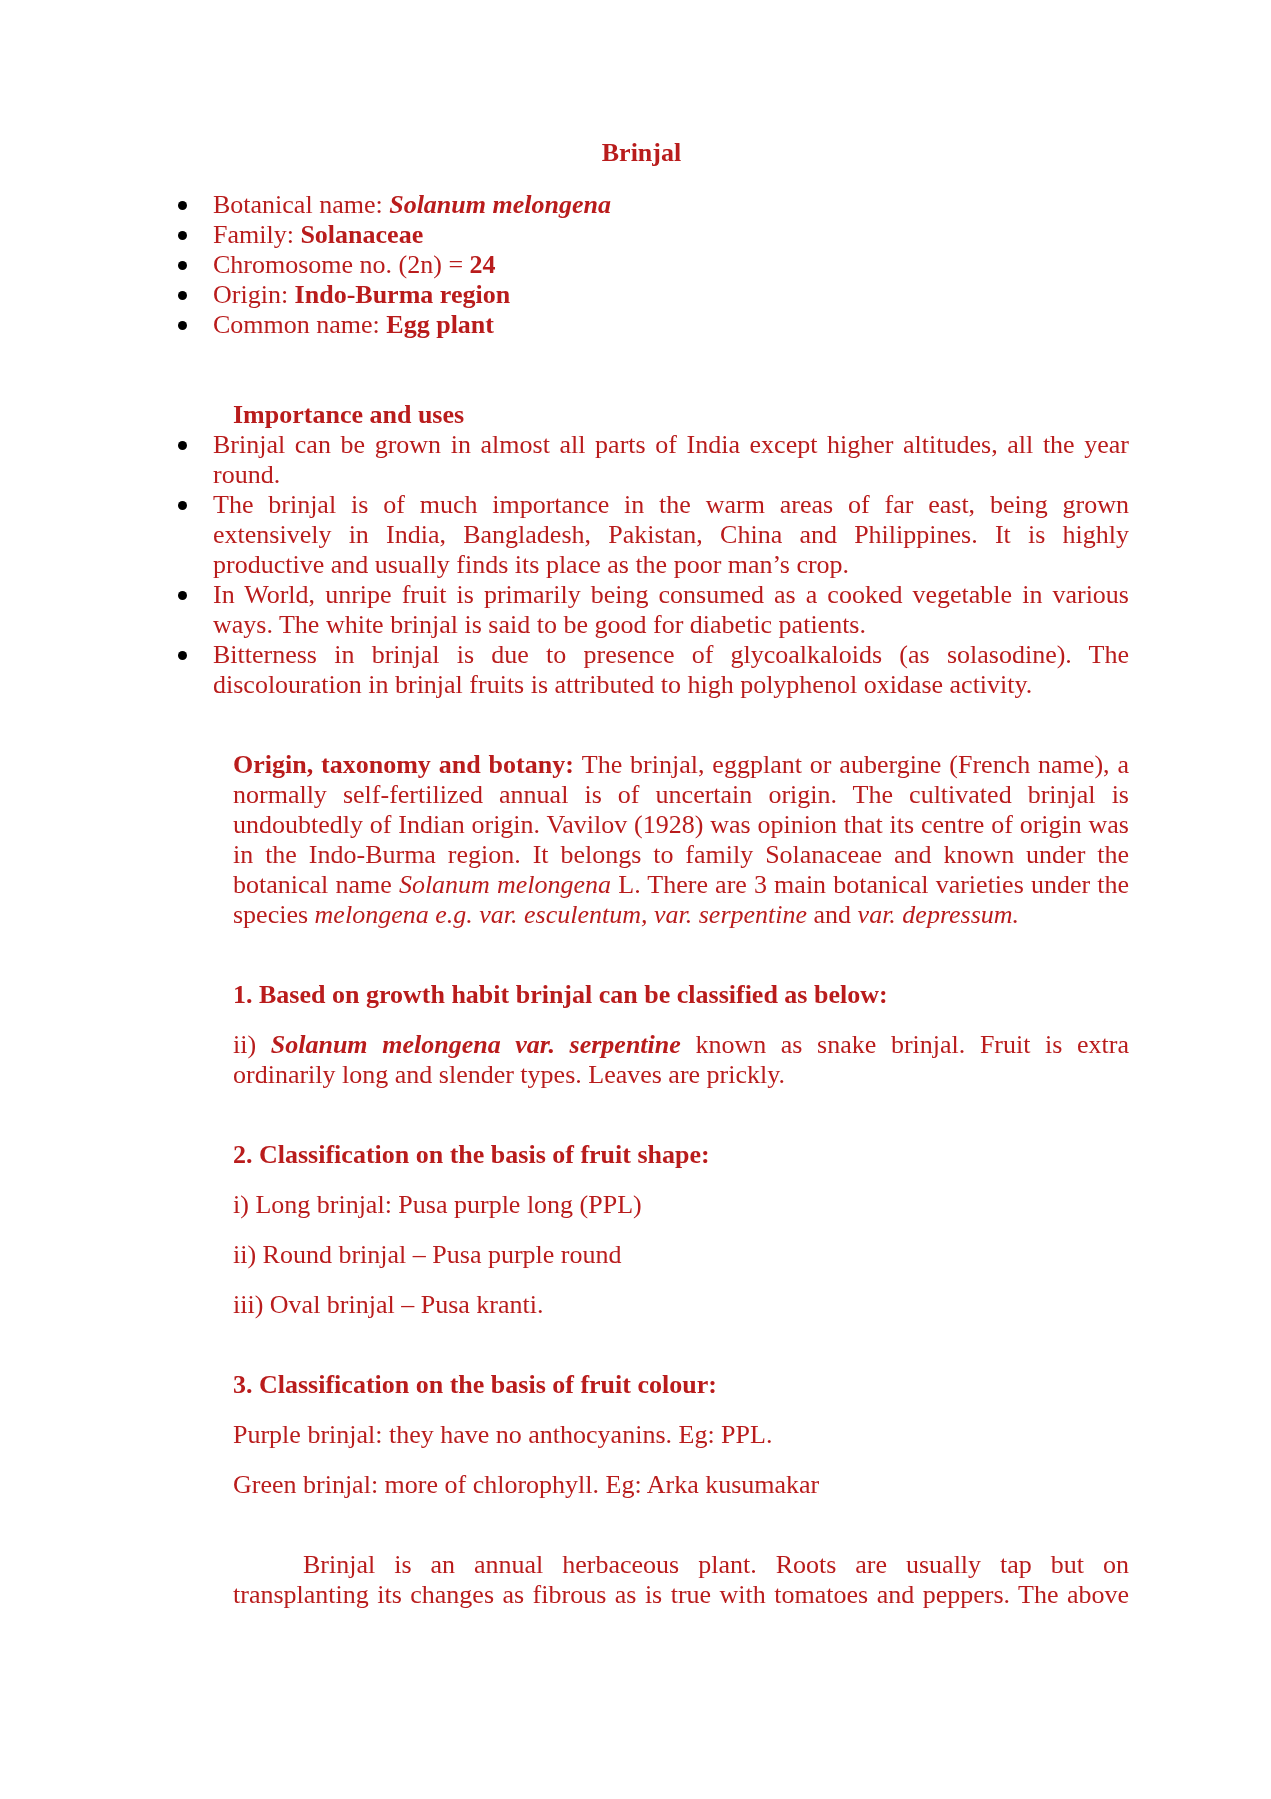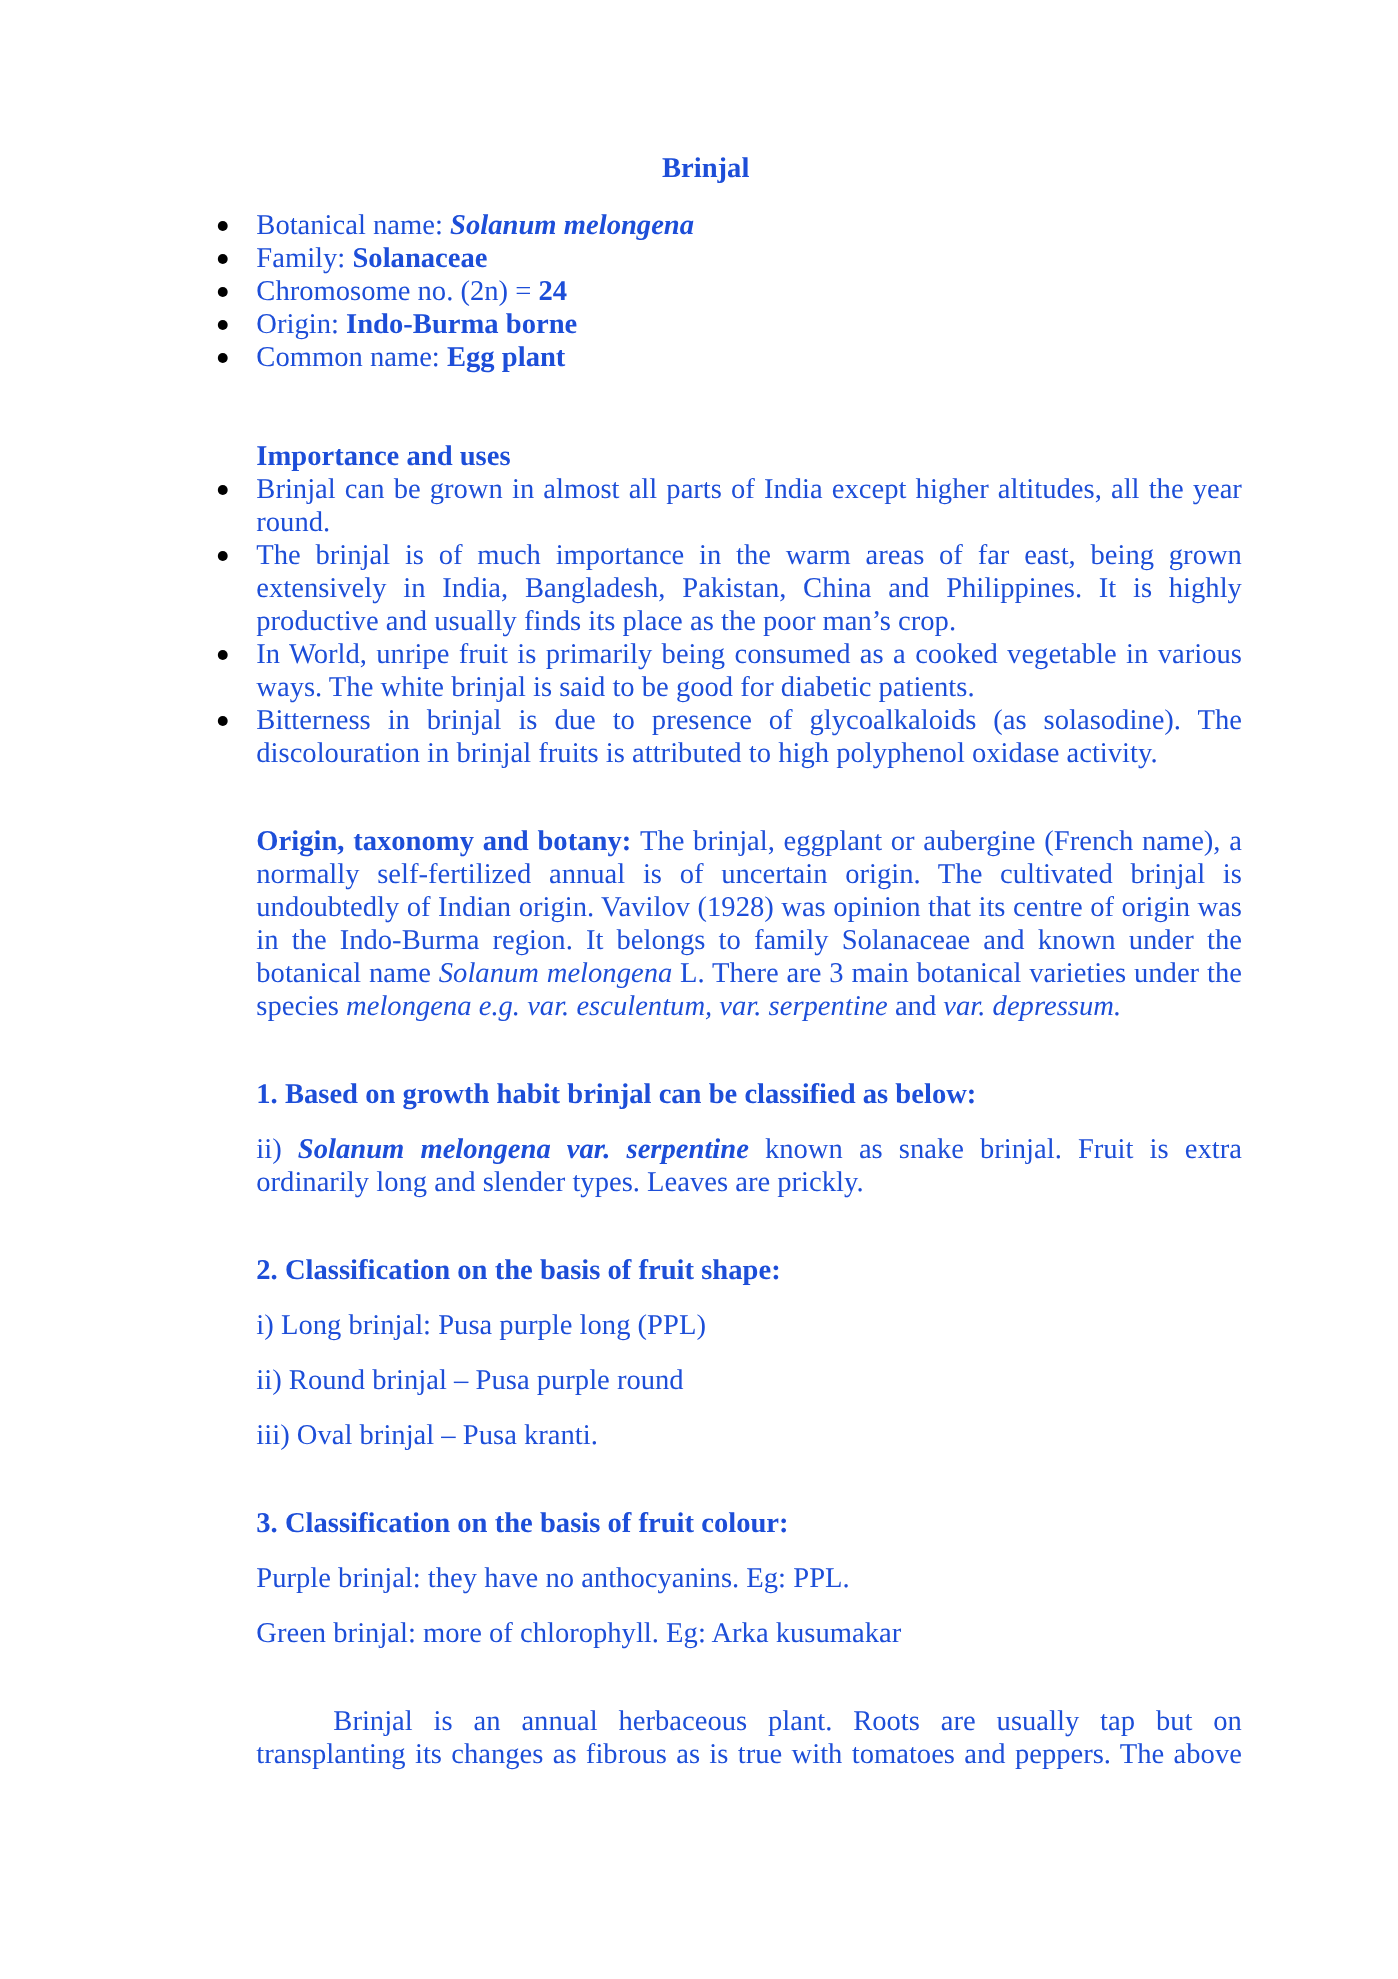--- a/index.html
+++ b/index.html
@@ -1,50 +1,50 @@
 <!DOCTYPE html>
 <html><head>
 <meta charset="utf-8">
 <style>
   html,body{margin:0;padding:0;background:#ffffff;}
   .page{
     position:relative;
     width:1271px;height:1611px;
     background:#ffffff;
-    color:#1d4ed8;
+    color:#b91c1c;
     font-family:"Liberation Serif","DejaVu Serif",serif;
     font-size:26px;line-height:30px;
     overflow:hidden;
   }
   .content{position:absolute;left:154px;top:138px;width:975px;}
   .title{text-align:center;font-weight:700;margin-bottom:22px;}
   .block{margin-left:79px;margin-top:20px;}
   .heading{font-weight:700;}
   .justify{text-align:justify;}
   .indent{text-indent:70px;}
-  .bullet-item{position:relative;margin-left:79px;}
+  .bullet-item{position:relative;margin-left:59px;}
   .bullet-item .dot{
     position:absolute;left:-35px;top:11px;
     width:9px;height:9px;border-radius:50%;background:#000;
   }
   .b{font-weight:700;}
   .i{font-style:italic;}
   .spacer{width:100%;}
 </style>
 </head>
 <body>
 
 <div class="page">
   <div class="content">
       <div class="title"><span class="b">Brinjal</span></div>
       <div>
         <div class="bullet-item"><span class="dot"></span><span>Botanical name: </span><span class="b i">Solanum melongena</span></div>
         <div class="bullet-item"><span class="dot"></span><span>Family: </span><span class="b">Solanaceae</span></div>
         <div class="bullet-item"><span class="dot"></span><span>Chromosome no. (2n) = </span><span class="b">24</span></div>
-        <div class="bullet-item"><span class="dot"></span><span>Origin: </span><span class="b">Indo-Burma borne</span></div>
+        <div class="bullet-item"><span class="dot"></span><span>Origin: </span><span class="b">Indo-Burma region</span></div>
         <div class="bullet-item"><span class="dot"></span><span>Common name: </span><span class="b">Egg plant</span></div>
       </div>
       <div class="spacer" style="height: 40px;"></div>
       <div class="block heading"><span class="b">Importance and uses</span></div>
       <div>
         <div class="bullet-item justify"><span class="dot"></span><span>Brinjal can be grown in almost all parts of India except higher altitudes, all the year round.</span></div>
         <div class="bullet-item justify"><span class="dot"></span><span>The brinjal is of much importance in the warm areas of far east, being grown extensively in India, Bangladesh, Pakistan, China and Philippines. It is highly productive and usually finds its place as the poor man’s crop.</span></div>
         <div class="bullet-item justify"><span class="dot"></span><span>In World, unripe fruit is primarily being consumed as a cooked vegetable in various ways. The white brinjal is said to be good for diabetic patients.</span></div>
         <div class="bullet-item justify"><span class="dot"></span><span>Bitterness in brinjal is due to presence of glycoalkaloids (as solasodine). The discolouration in brinjal fruits is attributed to high polyphenol oxidase activity.</span></div>
       </div>

